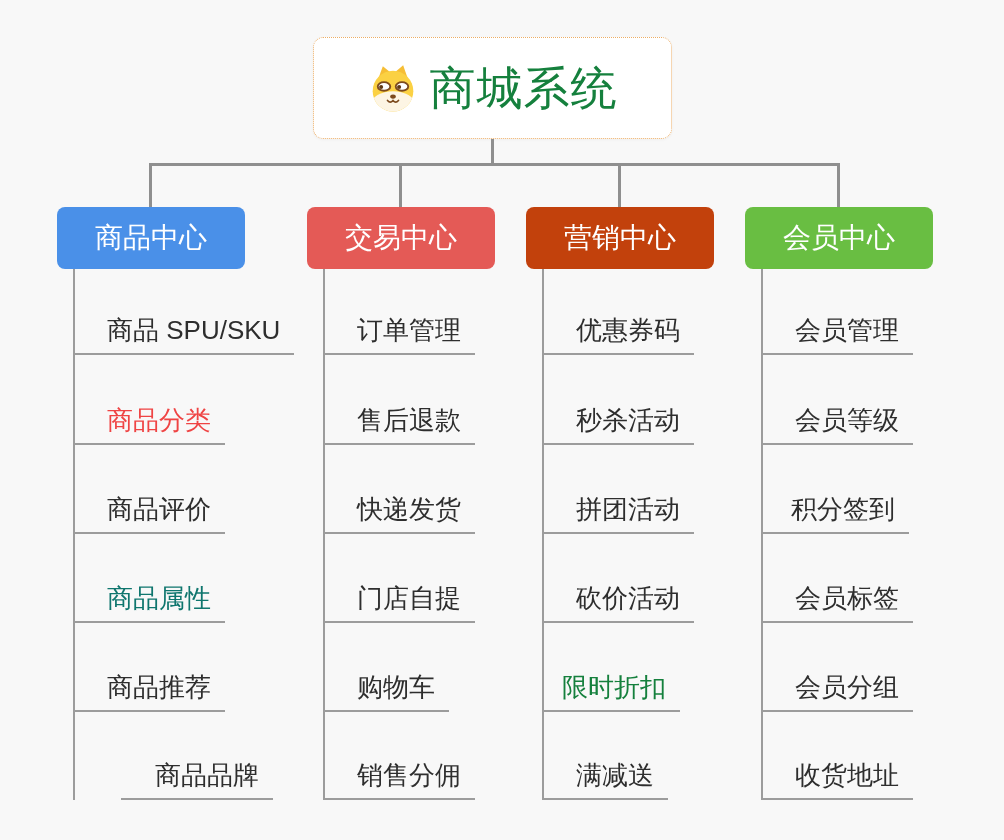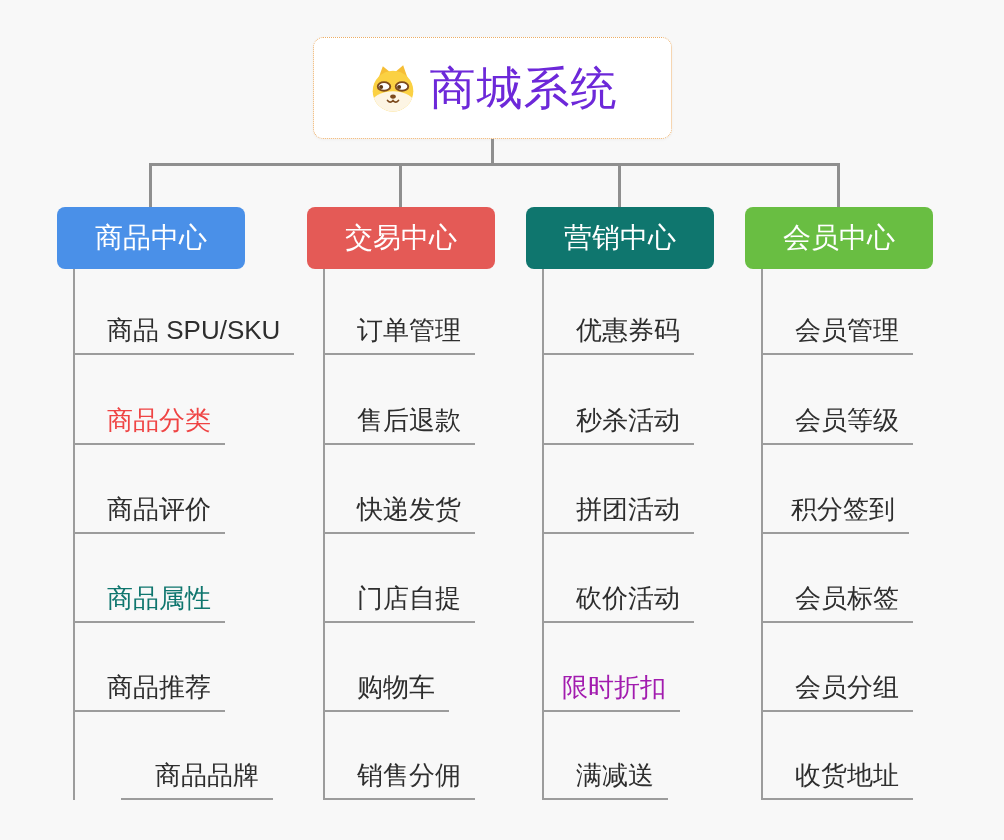--- a/index.html
+++ b/index.html
@@ -58,21 +58,21 @@
           <circle cx="32" cy="36" r="26"></circle>
         </clipPath>
       <ellipse cx="32" cy="53" rx="28" ry="17" fill="#FDF5E4" clip-path="url(#headclip)"></ellipse>
       <ellipse cx="20.5" cy="30" rx="8" ry="5.5" fill="#FFFFFF" stroke="#7C4A1E" stroke-width="2.4"></ellipse>
       <ellipse cx="43.5" cy="30" rx="8" ry="5.5" fill="#FFFFFF" stroke="#7C4A1E" stroke-width="2.4"></ellipse>
       <circle cx="16.8" cy="30.6" r="2.6" fill="#5F3813"></circle>
       <circle cx="39.8" cy="30.6" r="2.6" fill="#5F3813"></circle>
       <ellipse cx="32" cy="43" rx="3.6" ry="2.6" fill="#7C4A1E"></ellipse>
       <path d="M25 48 q3.5 4 7 0 q3.5 4 7 0" stroke="#7C4A1E" stroke-width="2.2" fill="none" stroke-linecap="round"></path>
     </svg>
-    <span class="root-title" style="color: #6d28d9;">商城系统</span>
+    <span class="root-title" style="color: #15803d;">商城系统</span>
   </div>
 
   <div class="line stem" style="background-color: rgb(143, 143, 143);"></div>
   <div class="line bus" style="background-color: rgb(143, 143, 143);"></div>
   <div class="line drop d0" style="background-color: rgb(143, 143, 143);"></div>
   <div class="line drop d1" style="background-color: rgb(143, 143, 143);"></div>
   <div class="line drop d2" style="background-color: rgb(143, 143, 143);"></div>
   <div class="line drop d3" style="background-color: rgb(143, 143, 143);"></div>
 
   <div class="col c0">
@@ -95,29 +95,29 @@
     <div class="vline" style="background-color: rgb(156, 156, 156);"></div>
     <div class="item r0" style="border-bottom-color: rgb(156, 156, 156); color: rgb(46, 46, 46);">订单管理</div>
     <div class="item r1" style="border-bottom-color: rgb(156, 156, 156); color: rgb(46, 46, 46);">售后退款</div>
     <div class="item r2" style="border-bottom-color: rgb(156, 156, 156); color: rgb(46, 46, 46);">快递发货</div>
     <div class="item r3" style="border-bottom-color: rgb(156, 156, 156); color: rgb(46, 46, 46);">门店自提</div>
     <div class="item r4" style="border-bottom-color: rgb(156, 156, 156); color: rgb(46, 46, 46);">购物车</div>
     <div class="item r5" style="border-bottom-color: rgb(156, 156, 156); color: rgb(46, 46, 46);">销售分佣</div>
   </div>
 
   <div class="col c2">
-    <div class="hdr" style="background-color: #0f766e;">
+    <div class="hdr" style="background-color: #c2410c;">
       <span>营销中心</span>
     </div>
     <div class="vline" style="background-color: rgb(156, 156, 156);"></div>
     <div class="item r0" style="border-bottom-color: rgb(156, 156, 156); color: rgb(46, 46, 46);">优惠券码</div>
     <div class="item r1" style="border-bottom-color: rgb(156, 156, 156); color: rgb(46, 46, 46);">秒杀活动</div>
     <div class="item r2" style="border-bottom-color: rgb(156, 156, 156); color: rgb(46, 46, 46);">拼团活动</div>
     <div class="item r3" style="border-bottom-color: rgb(156, 156, 156); color: rgb(46, 46, 46);">砍价活动</div>
-    <div class="item r4" style="border-bottom-color: rgb(156, 156, 156); color: #a21caf; padding-left: 20px;">限时折扣</div>
+    <div class="item r4" style="border-bottom-color: rgb(156, 156, 156); color: #15803d; padding-left: 20px;">限时折扣</div>
     <div class="item r5" style="border-bottom-color: rgb(156, 156, 156); color: rgb(46, 46, 46);">满减送</div>
   </div>
 
   <div class="col c3">
     <div class="hdr" style="background-color: rgb(105, 190, 66);">
       <span>会员中心</span>
     </div>
     <div class="vline" style="background-color: rgb(156, 156, 156);"></div>
     <div class="item r0" style="border-bottom-color: rgb(156, 156, 156); color: rgb(46, 46, 46);">会员管理</div>
     <div class="item r1" style="border-bottom-color: rgb(156, 156, 156); color: rgb(46, 46, 46);">会员等级</div>

